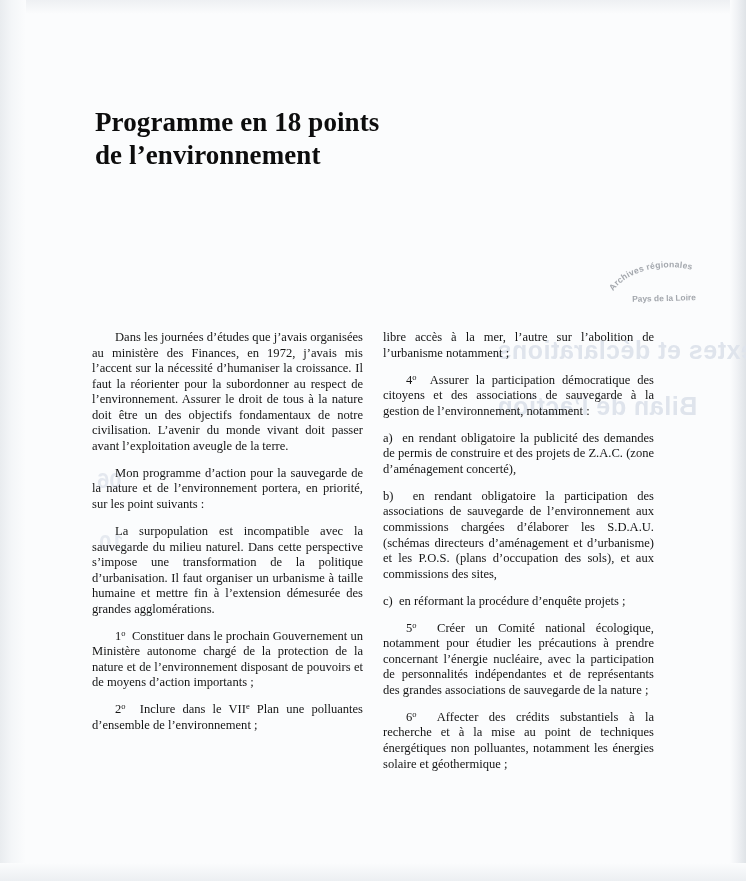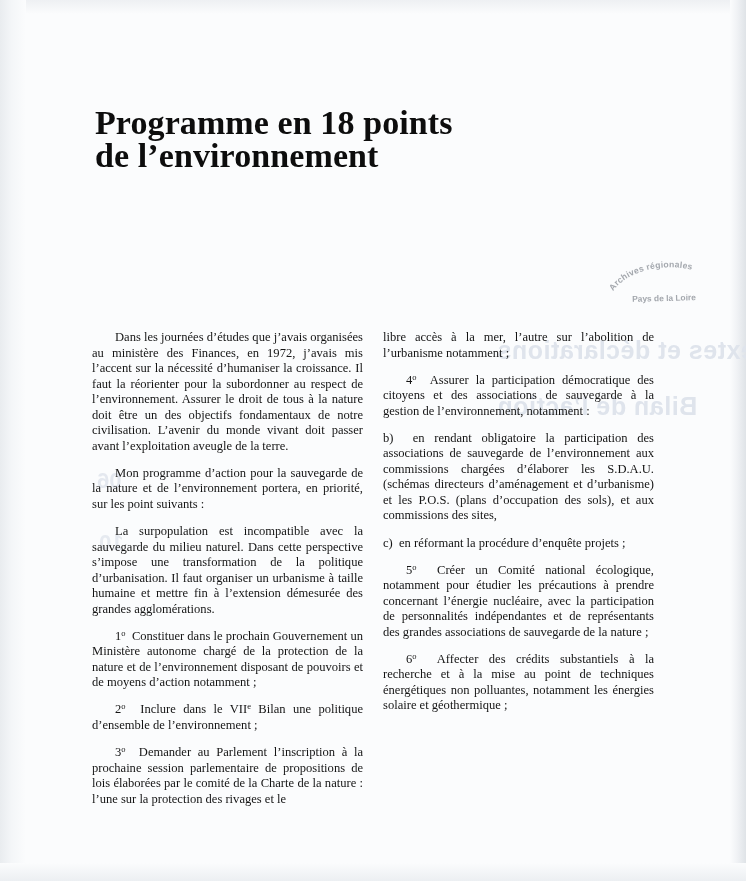--- a/index.html
+++ b/index.html
@@ -62,21 +62,21 @@
   .bleed-bilan  { left: 497px; top: 392px; font-size: 25px; letter-spacing: 0.5px; }
   .bleed-num1 { left: 97px;  top: 468px; font-size: 22px; color: #e4e8ef; }
   .bleed-num2 { left: 99px;  top: 530px; font-size: 22px; color: #e6eaf0; }
 
   
   .doc-title {
     position: absolute;
     left: 95px;
     top: 106px;
     width: 420px;
-    font-size: 34px;
+    font-size: 27px;
     font-weight: 700;
     line-height: 33px;
     letter-spacing: 0.1px;
     color: #0d0d0d;
   }
   .doc-title .tl { display: block; }
 
   
   .archive-stamp {
     position: absolute;
@@ -173,32 +173,32 @@
 
   <div class="columns">
 
     <div class="col">
       <p class="indent">Dans les journées d’études que j’avais organisées au ministère des Finances, en 1972, j’avais mis l’accent sur la nécessité d’humaniser la croissance. Il faut la réorienter pour la subordonner au respect de l’environnement. Assurer le droit de tous à la nature doit être un des objectifs fondamentaux de notre civilisation. L’avenir du monde vivant doit passer avant l’exploitation aveugle de la terre.</p>
 
       <p class="indent">Mon programme d’action pour la sauvegarde de la nature et de l’environnement portera, en priorité, sur les point suivants :</p>
 
       <p class="indent">La surpopulation est incompatible avec la sauvegarde du milieu naturel. Dans cette perspective s’impose une transformation de la politique d’urbanisation. Il faut organiser un urbanisme à taille humaine et mettre fin à l’extension démesurée des grandes agglomérations.</p>
 
-      <p class="indent"><span class="num"><span>1</span><sup>o</sup></span>&nbsp; <span>Constituer dans le prochain Gouvernement un Ministère autonome chargé de la protection de la nature et de l’environnement disposant de pouvoirs et de moyens d’action notamment ;</span></p>
-
-      <p class="indent"><span class="num"><span>2</span><sup>o</sup></span>&nbsp; <span>Inclure dans le VII</span><sup>e</sup><span> Bilan une politique d’ensemble de l’environnement ;</span></p>
-
-      <p class="indent"><span class="num"><span>3</span><sup>o</sup></span>&nbsp; <span>Demander au Parlement l’inscription à la prochaine session parlementaire de propositions de lois élaborées par le comité de la Charte de la nature : l’une sur la protection des rivages et le</span></p>
+      <p class="indent"><span class="num"><span>1</span><sup>o</sup></span>&nbsp; <span>Constituer dans le prochain Gouvernement un Ministère autonome chargé de la protection de la nature et de l’environnement disposant de pouvoirs et de moyens d’action importants ;</span></p>
+
+      <p class="indent"><span class="num"><span>2</span><sup>o</sup></span>&nbsp; <span>Inclure dans le VII</span><sup>e</sup><span> Plan une polluantes d’ensemble de l’environnement ;</span></p>
+
     </div>
 
     <div class="col">
       <p class="noindent">libre accès à la mer, l’autre sur l’abolition de l’urbanisme notamment ;</p>
 
       <p class="indent"><span class="num"><span>4</span><sup>o</sup></span>&nbsp; <span>Assurer la participation démocratique des citoyens et des associations de sauvegarde à la gestion de l’environnement, notamment :</span></p>
 
+      <p class="noindent"><span>a)</span>&nbsp; <span>en rendant obligatoire la publicité des demandes de permis de construire et des projets de Z.A.C. (zone d’aménagement concerté),</span></p>
 
       <p class="noindent"><span>b)</span>&nbsp; <span>en rendant obligatoire la participation des associations de sauvegarde de l’environnement aux commissions chargées d’élaborer les S.D.A.U. (schémas directeurs d’aménagement et d’urbanisme) et les P.O.S. (plans d’occupation des sols), et aux commissions des sites,</span></p>
 
       <p class="noindent"><span>c)</span>&nbsp; <span>en réformant la procédure d’enquête projets ;</span></p>
 
       <p class="indent"><span class="num"><span>5</span><sup>o</sup></span>&nbsp; <span>Créer un Comité national écologique, notamment pour étudier les précautions à prendre concernant l’énergie nucléaire, avec la participation de personnalités indépendantes et de représentants des grandes associations de sauvegarde de la nature ;</span></p>
 
       <p class="indent"><span class="num"><span>6</span><sup>o</sup></span>&nbsp; <span>Affecter des crédits substantiels à la recherche et à la mise au point de techniques énergétiques non polluantes, notamment les énergies solaire et géothermique ;</span></p>
 
     </div>

